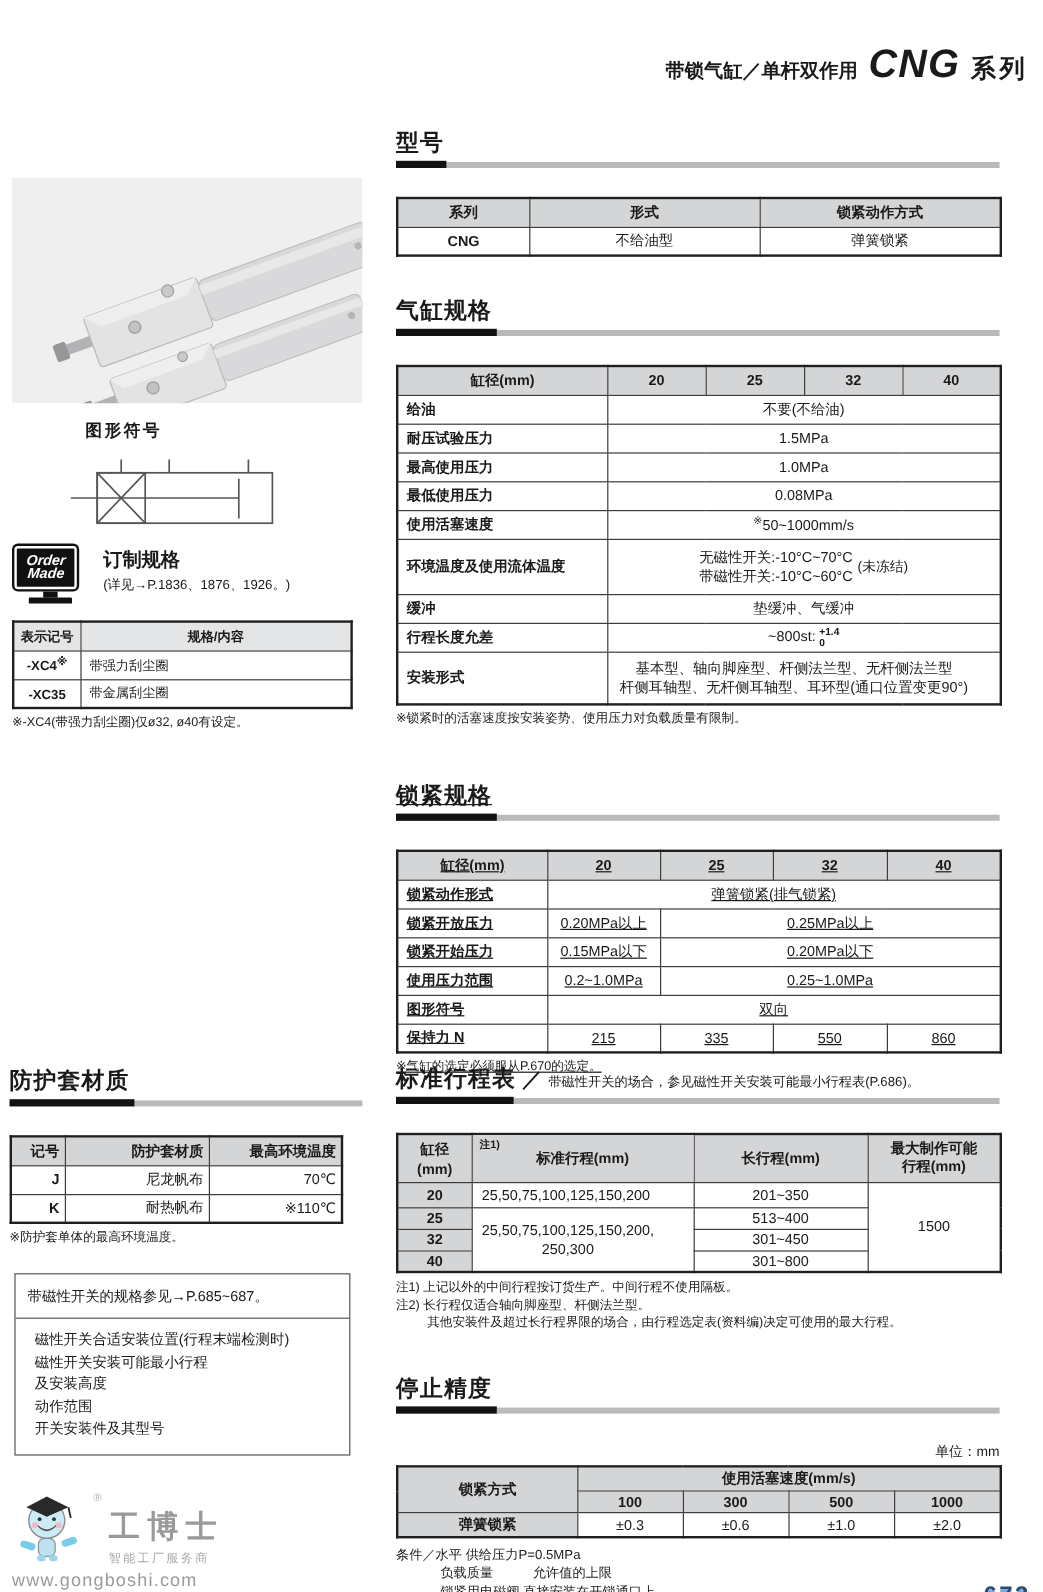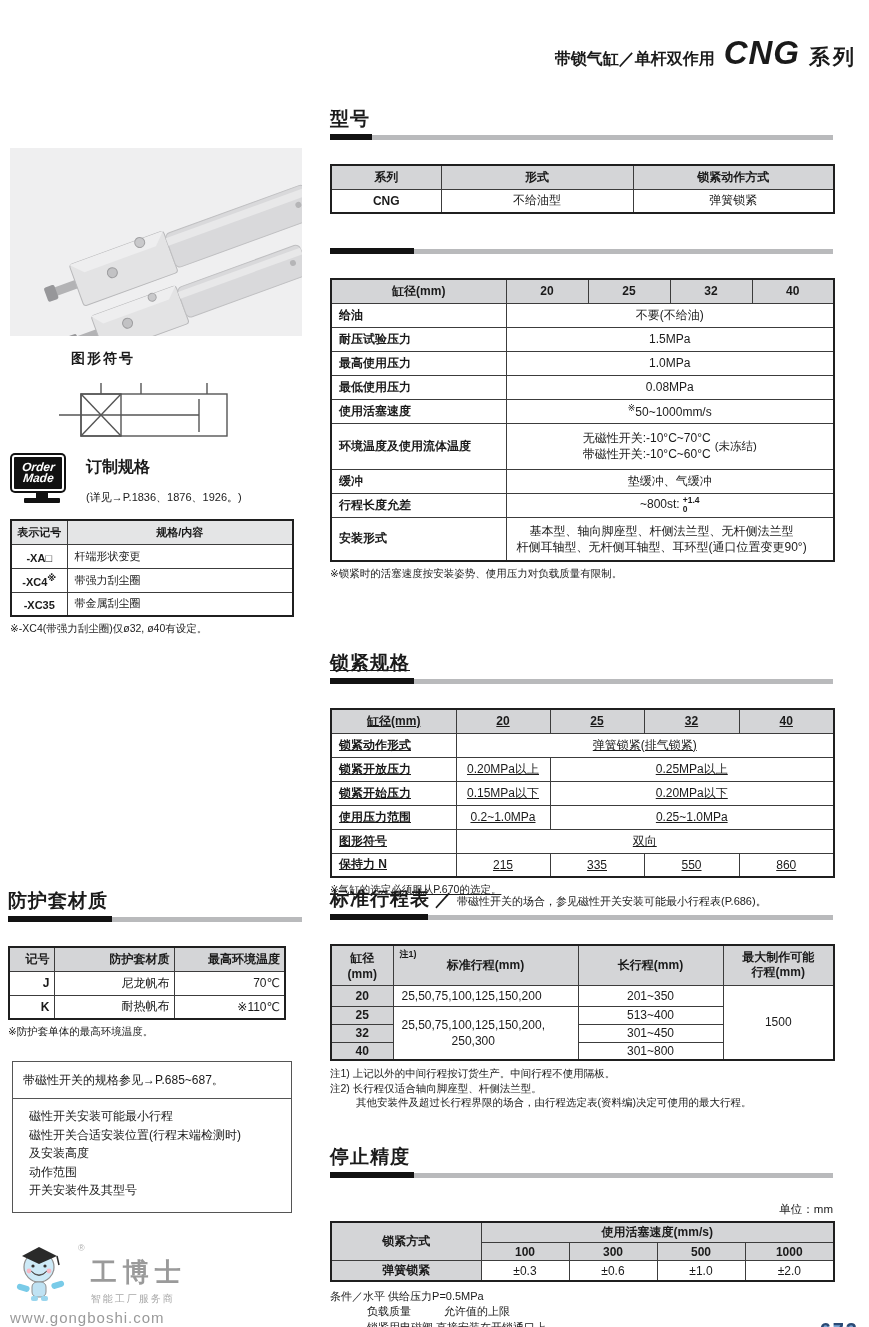--- a/index.html
+++ b/index.html
@@ -59,21 +59,21 @@
   .om-top{display:flex;gap:12px;align-items:flex-start;}
   .om-icon{width:64px;}
   .om-screen{position:relative;width:56px;height:40px;background:#111;border-radius:5px;
              display:flex;flex-direction:column;align-items:center;justify-content:center;}
   .om-screen:after{content:"";position:absolute;inset:2px;border:2px solid #fff;border-radius:3px;}
   .om-screen span{color:#fff;font-size:12px;font-weight:bold;font-style:italic;line-height:.95;
                   transform:skewX(-6deg);position:relative;z-index:2;}
   .om-neck{width:12px;height:5px;background:#111;margin:0 auto;}
   .om-base{width:36px;height:5px;background:#111;margin:0 auto;border-radius:1px;}
   .om-title{font-size:16px;font-weight:bold;margin-top:4px;}
-  .om-sub{font-size:11px;margin-top:12px;}
+  .om-sub{font-size:11px;margin-top:2px;}
   .om table{width:282px;margin-top:14px;}
   .om th{background:#e4e5e6;font-size:11px;}
   .om td{font-size:11px;height:20px;}
   .om td.code{font-weight:bold;white-space:nowrap;}
   .om td.desc{text-align:left;padding-left:7px;}
 
   .boot{position:absolute;left:8px;top:888px;width:294px;}
   .boot table{width:276px;}
   .boot td,.boot th{height:20px;text-align:right;}
 
@@ -170,24 +170,20 @@
       <colgroup>
           <col style="width:56px">
           <col style="width:226px">
         </colgroup>
       <tbody>
           <tr>
         <th>表示记号</th>
         <th>规格/内容</th>
       </tr>
       <tr>
-        <td class="code"><span>-XA□</span><sup></sup></td>
-        <td class="desc">杆端形状变更</td>
-      </tr>
-      <tr>
         <td class="code"><span>-XC4</span><sup>※</sup></td>
         <td class="desc">带强力刮尘圈</td>
       </tr>
       <tr>
         <td class="code"><span>-XC35</span><sup></sup></td>
         <td class="desc">带金属刮尘圈</td>
       </tr>
     </tbody>
       </table>
     <div class="fnote">※-XC4(带强力刮尘圈)仅ø32, ø40有设定。</div>
@@ -223,22 +219,22 @@
         <td>※110℃</td>
       </tr>
     </tbody>
       </table>
     <div class="fnote">※防护套单体的最高环境温度。</div>
   </div>
 
   <div class="swbox">
     <div class="bh">带磁性开关的规格参见→P.685~687。</div>
     <ul>
+      <li>磁性开关合适安装位置(行程末端检测时)</li>
       <li>磁性开关安装可能最小行程</li>
-      <li>磁性开关合适安装位置(行程末端检测时)</li>
       <li>及安装高度</li>
       <li>动作范围</li>
       <li>开关安装件及其型号</li>
     </ul>
   </div>
 
   <div class="logo">
     <div class="logo-row">
       <svg width="62" height="62" viewBox="0 0 62 62">
         <circle cx="29" cy="26" r="15" fill="#cdeaf7" stroke="#8f8f8f" stroke-width="1.2"></circle>
@@ -290,20 +286,23 @@
       <tr>
         <td style="font-weight:bold">CNG</td>
         <td>不给油型</td>
         <td>弹簧锁紧</td>
       </tr>
     </tbody>
       </table>
   </div>
 
   <div class="sec" style="top:246px;">
+    <div class="sec-head">
+        <span class="sec-title">气缸规格</span>
+      </div>
     <div class="rule">
         <b style="width:84px"></b>
       </div>
     <table>
       <colgroup>
           <col style="width:175px">
           <col style="width:82px">
           <col style="width:82px">
           <col style="width:82px">
           <col style="width:82px">

